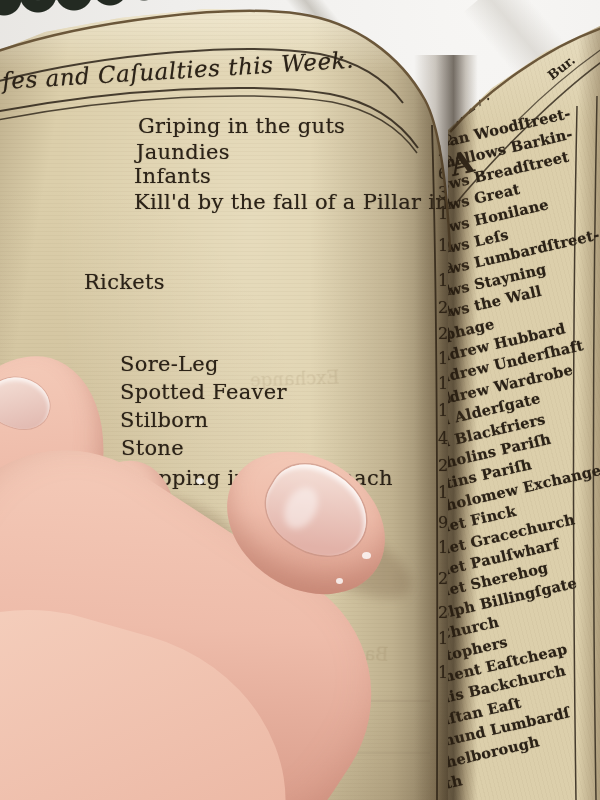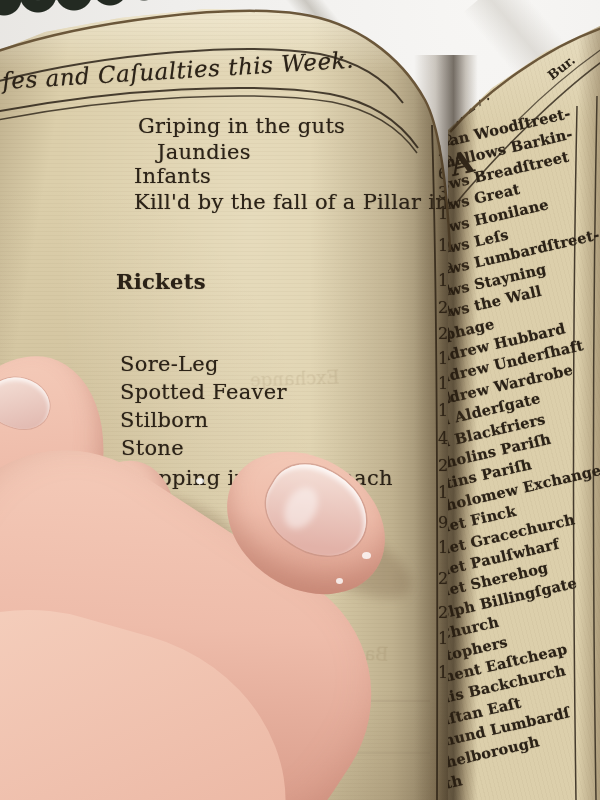--- a/index.html
+++ b/index.html
@@ -117,38 +117,38 @@
   <div class="left-page">
     <div class="lp-header">ſes and Caſualties this Week.</div>
     <div id="left-rows">
         <div class="lrow" style="top: 88px; padding-left: 140px;">
           <div class="leader" style="transform: rotate(13.2246deg);"></div>
         </div>
         <div class="lrow" style="top: 114px; padding-left: 138px;">
           <span class="lbl">Griping in the guts</span>
           <div class="leader" style="transform: rotate(12.4074deg);"></div>
         </div>
-        <div class="lrow" style="top: 140px; padding-left: 136px; margin-left: 21px;">
+        <div class="lrow" style="top: 140px; padding-left: 136px;">
           <span class="lbl">Jaundies</span>
           <div class="leader" style="transform: rotate(10.4812deg);"></div>
         </div>
         <div class="lrow" style="top: 164px; padding-left: 134px;">
           <span class="lbl">Infants</span>
           <div class="leader" style="transform: rotate(9.64805deg);"></div>
         </div>
         <div class="lrow" style="top: 190px; padding-left: 134px;">
           <span class="lbl">Kill'd by the fall of a Pillar in</span>
         </div>
         <div class="lrow" style="top: 218px; padding-left: 148px;">
           <div class="leader" style="transform: rotate(3.43363deg);"></div>
         </div>
         <div class="lrow" style="top: 242px; padding-left: 126px;">
           <div class="leader" style="transform: rotate(6.5602deg);"></div>
         </div>
-        <div class="lrow" style="top: 270px; padding-left: 116px; font-weight: bold;">
+        <div class="lrow" style="top: 270px; padding-left: 84px;">
           <span class="lbl">Rickets</span>
           <div class="leader" style="transform: rotate(6.2773deg);"></div>
         </div>
         <div class="lrow" style="top: 296px; padding-left: 122px;">
           <div class="leader" style="transform: rotate(6.2773deg);"></div>
         </div>
         <div class="lrow" style="top: 324px; padding-left: 121px;">
           <div class="leader" style="transform: rotate(5.42681deg);"></div>
         </div>
         <div class="lrow" style="top: 352px; padding-left: 120px;">

